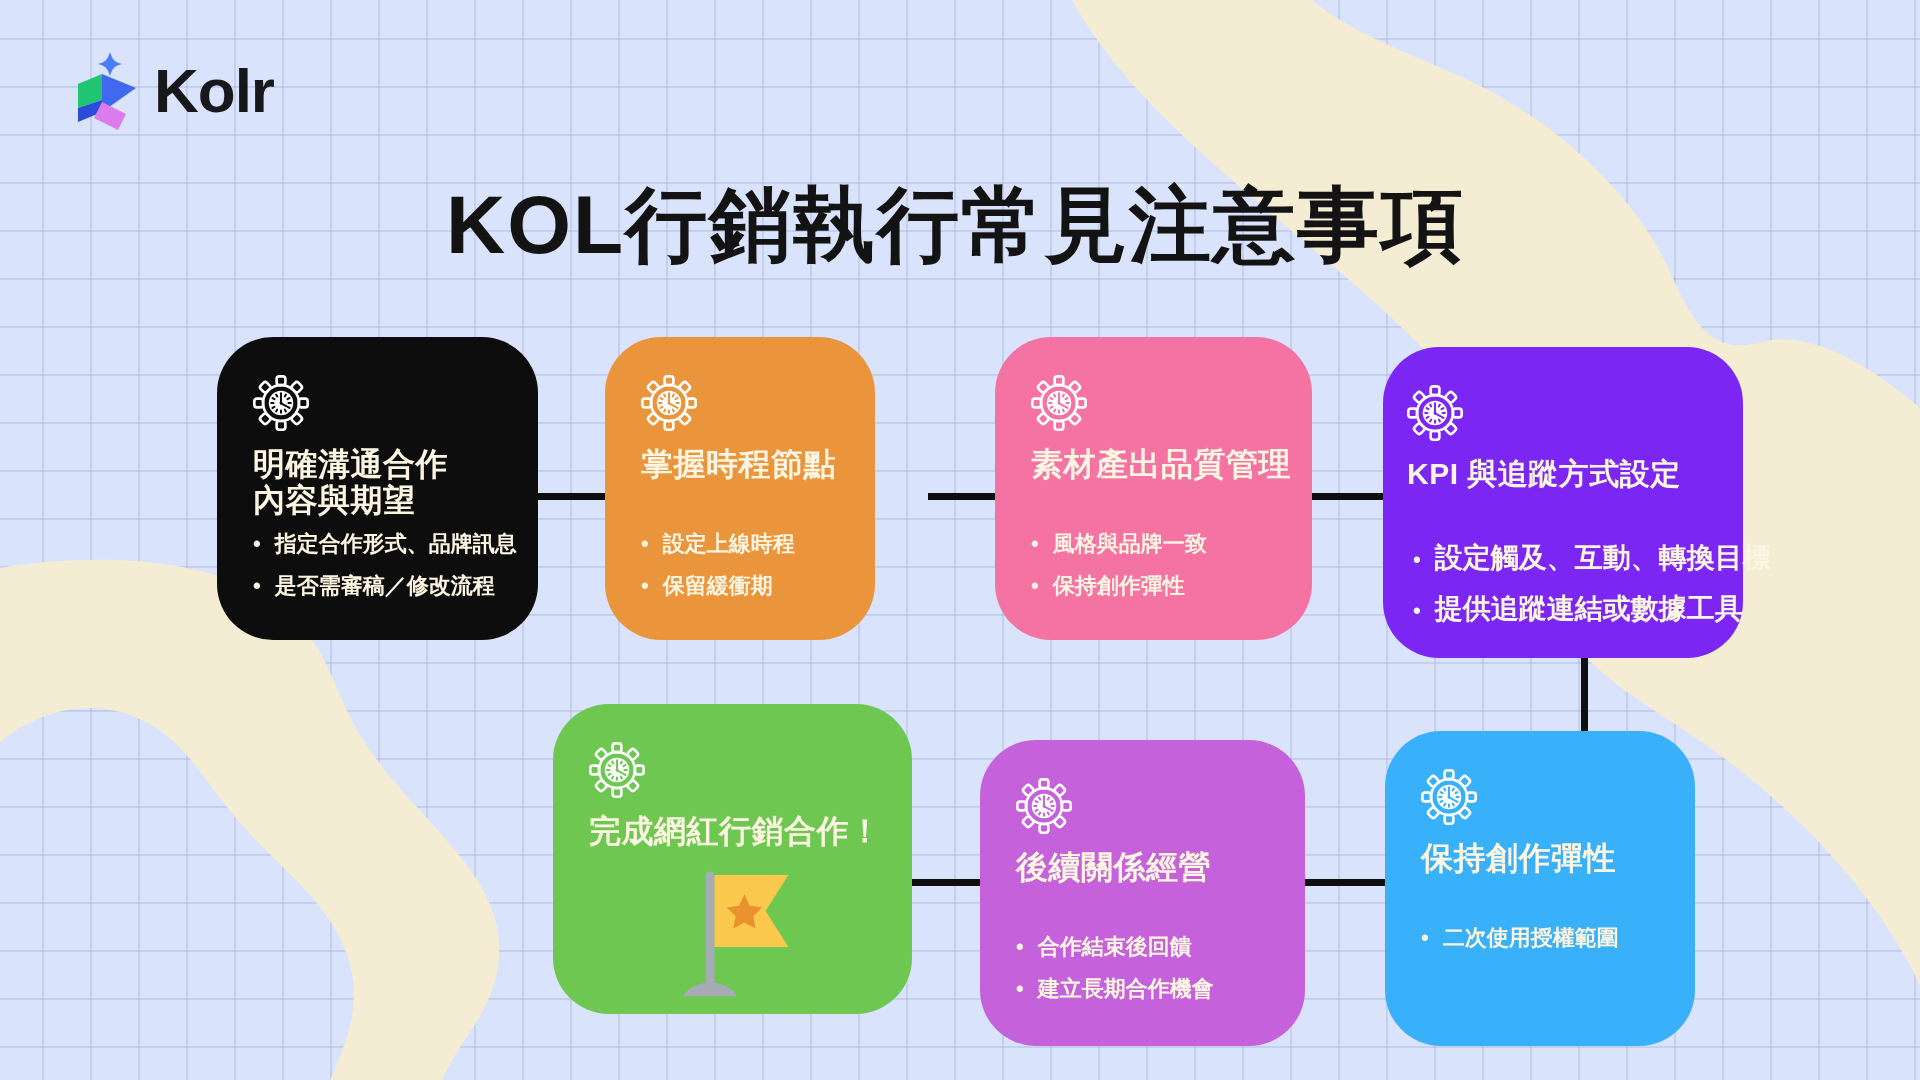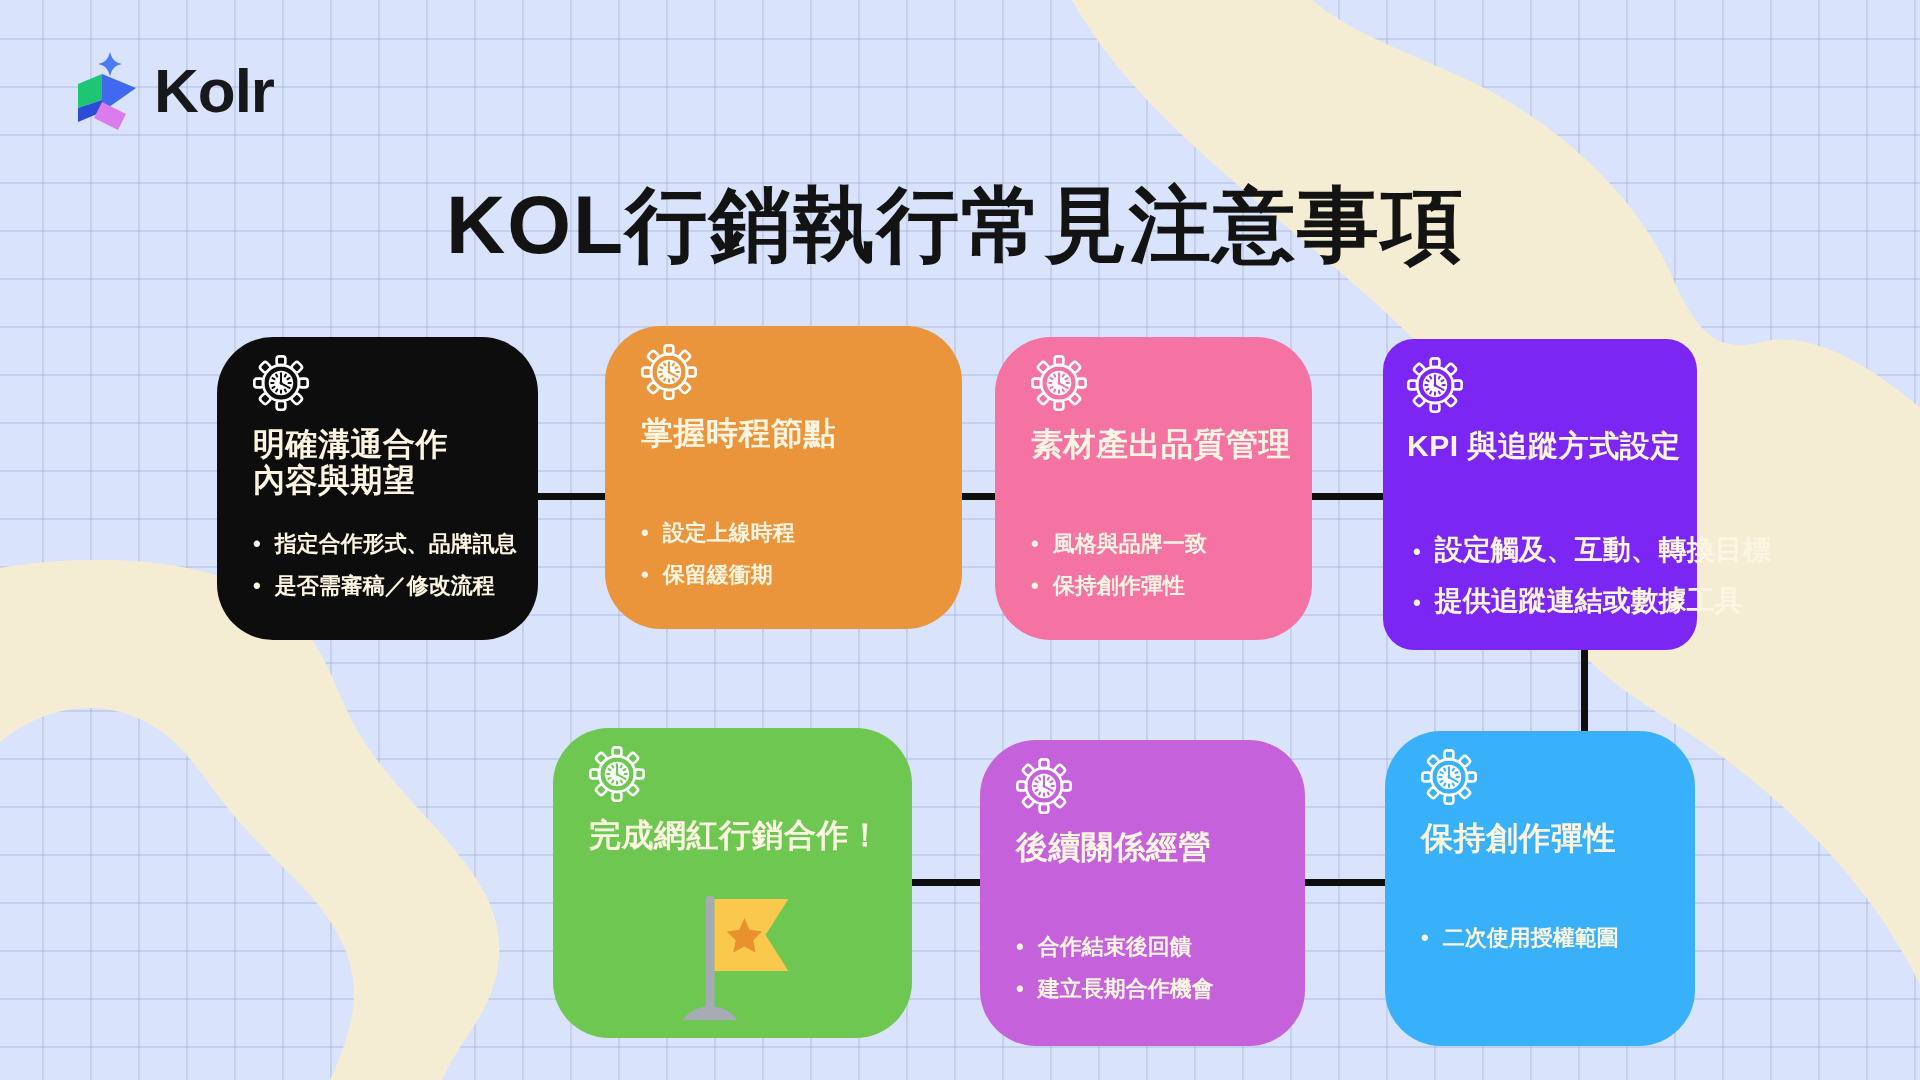--- a/index.html
+++ b/index.html
@@ -23,27 +23,27 @@
   .connector{position:absolute;background:#0E0E0E;z-index:1;}
   .c-h1{left:538px;top:493px;width:67px;height:7px;}
   .c-h2{left:928px;top:493px;width:67px;height:7px;}
   .c-h3{left:1312px;top:493px;width:71px;height:7px;}
   .c-v1{left:1581px;top:642px;width:7px;height:91px;}
   .c-h4{left:912px;top:879px;width:68px;height:7px;}
   .c-h5{left:1305px;top:879px;width:80px;height:7px;}
   .card{
     position:absolute;z-index:2;border-radius:56px;
     background:var(--card,#333);color:#FBF5E1;
-    box-sizing:border-box;padding:18px 36px 0 36px;
+    box-sizing:border-box;padding:38px 36px 0 36px;
   }
   .card.pos1{left:217px;top:337px;width:321px;height:303px;}
-  .card.pos2{left:605px;top:326px;width:357px;height:303px;}
+  .card.pos2{left:605px;top:337px;width:270px;height:303px;}
   .card.pos3{left:995px;top:337px;width:317px;height:303px;}
-  .card.pos4{left:1383px;top:339px;width:314px;height:311px;padding-left:24px;padding-right:20px;border-radius:31px;}
-  .card.pos5{left:553px;top:728px;width:359px;height:310px;}
+  .card.pos4{left:1383px;top:347px;width:360px;height:311px;padding-left:24px;padding-right:20px;}
+  .card.pos5{left:553px;top:704px;width:359px;height:310px;}
   .card.pos6{left:980px;top:740px;width:325px;height:306px;}
   .card.pos7{left:1385px;top:731px;width:310px;height:315px;}
   .gear-wrap{width:56px;height:56px;display:block;}
   .card-title{
     margin-top:16px;font-size:32px;line-height:1.12;font-weight:bold;
     white-space:nowrap;letter-spacing:0.5px;
   }
   .card.pos4 .card-title{font-size:30px;}
   .card-title span{display:block;}
   .card-bullets{

